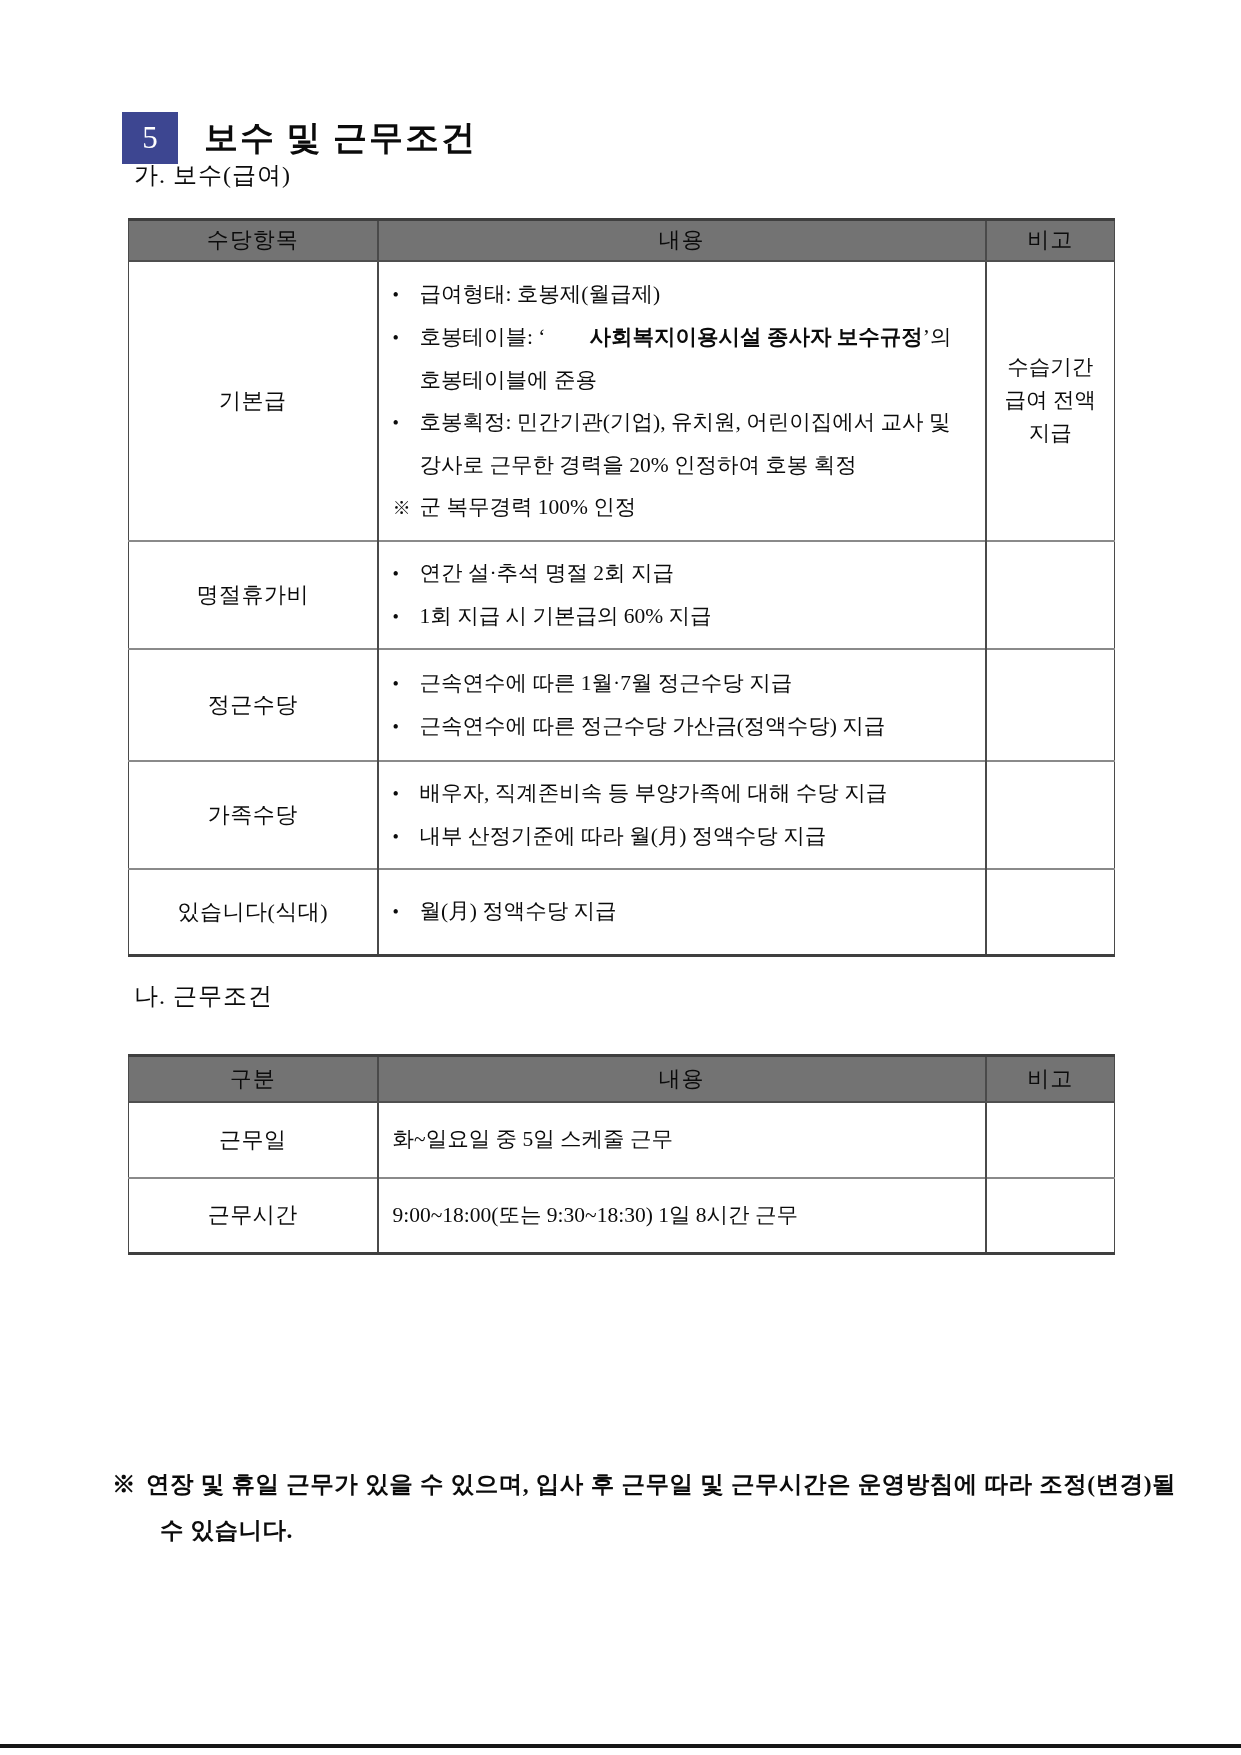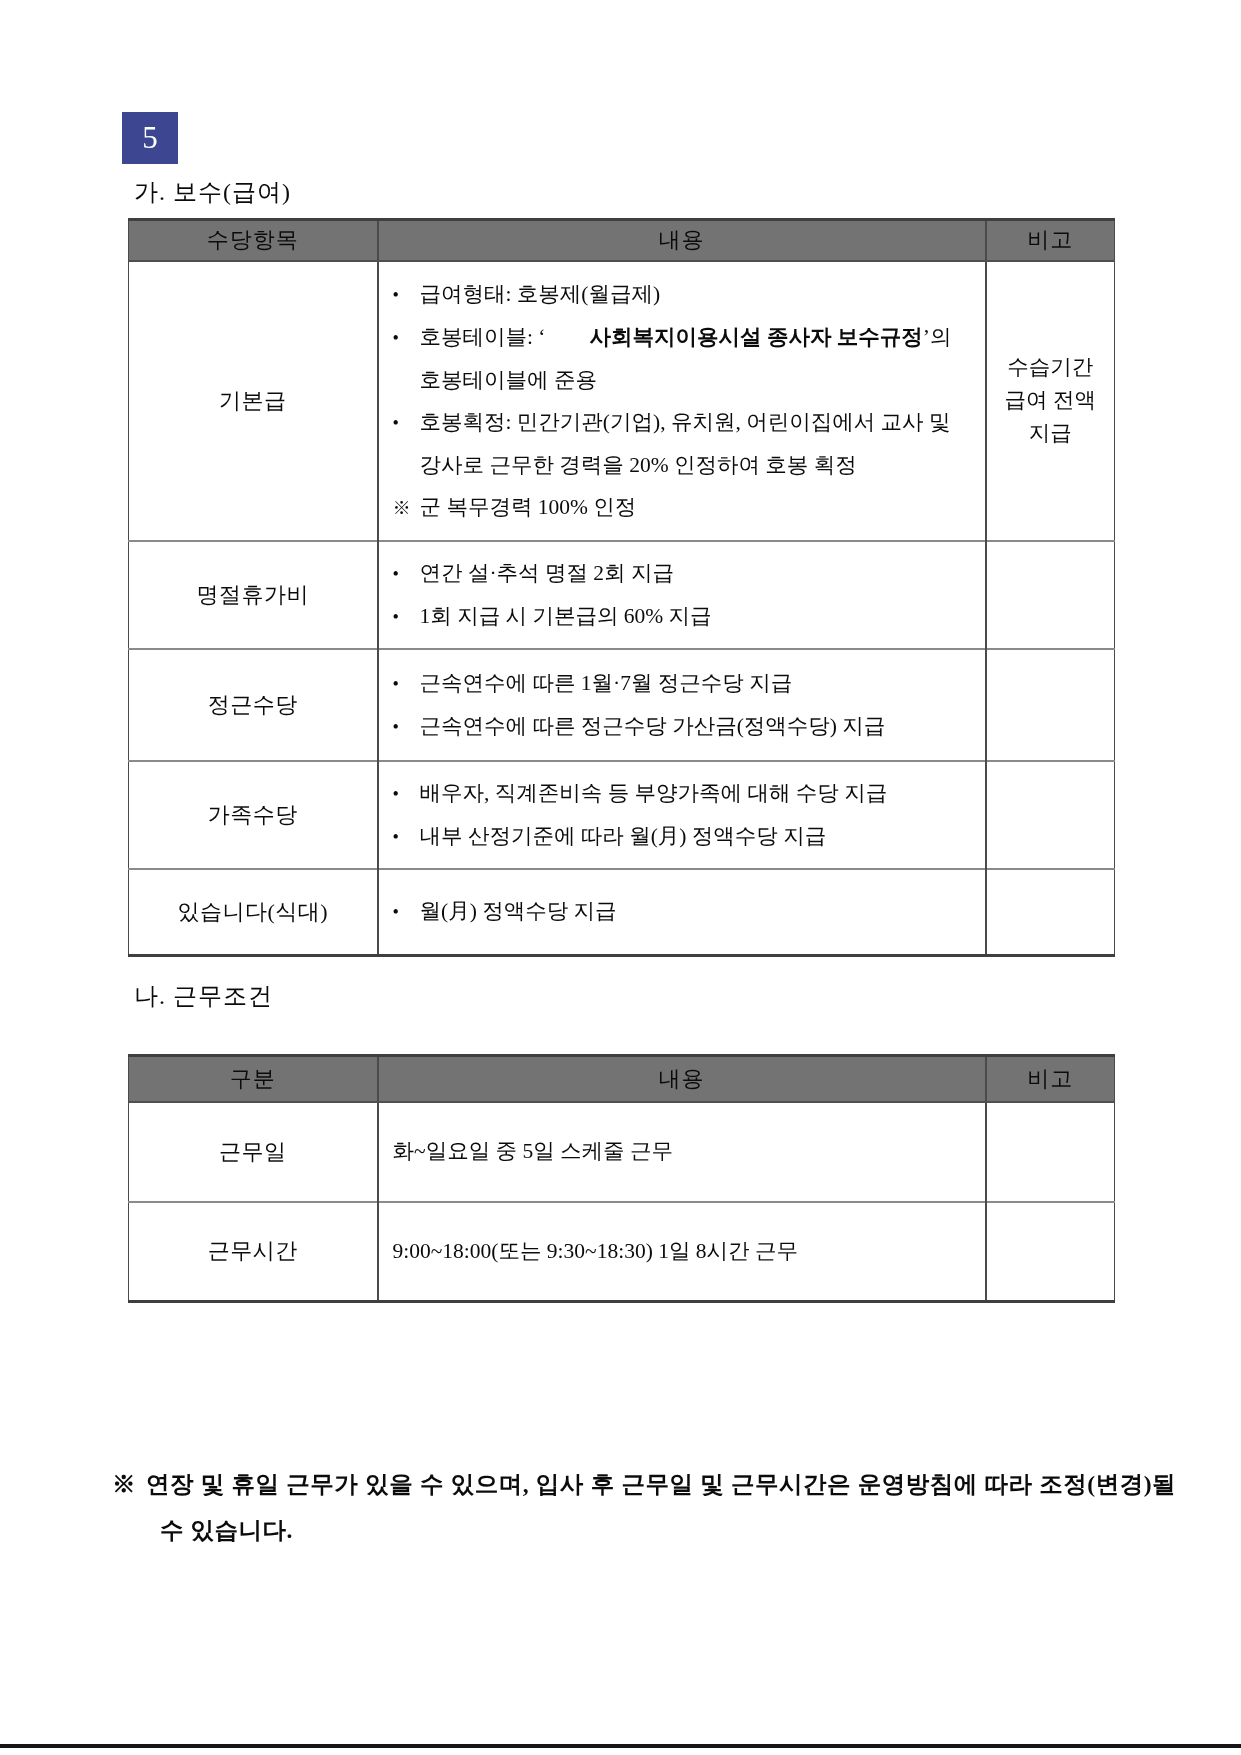--- a/index.html
+++ b/index.html
@@ -6,21 +6,21 @@
   body{font-family:"Liberation Serif","DejaVu Serif",serif;color:#0b0b0b;}
   .page{position:relative;width:1241px;height:1755px;background:#ffffff;overflow:hidden;}
 
   
   .sec-header{position:absolute;left:122px;top:112px;display:flex;align-items:center;}
   .sec-num{width:56px;height:52px;background:#3d4691;color:#ffffff;font-size:31px;
            display:flex;align-items:center;justify-content:center;}
   .sec-title{margin-left:26px;font-size:34px;font-weight:bold;letter-spacing:2px;}
 
   .sub-label{position:absolute;font-size:24px;letter-spacing:1px;}
-  .sub-a{left:134px;top:176px;}
+  .sub-a{left:134px;top:159px;}
   .sub-b{left:134px;top:980px;}
 
   
   table.doc-table{position:absolute;left:128px;width:986px;border-collapse:collapse;table-layout:fixed;
                   border-top:3px solid #3f3f3f;border-bottom:3px solid #3f3f3f;
                   border-left:1px solid #4a4a4a;border-right:1px solid #4a4a4a;
                   font-size:21.5px;}
   table.t1{top:218px;}
   table.t2{top:1054px;}
   col.c-item{width:249px;} col.c-content{width:608px;} col.c-note{width:129px;}
@@ -31,21 +31,21 @@
   .doc-table tbody tr+tr td{border-top:2px solid #8a8a8a;}
   .bl{border-left:2px solid #4a4a4a;}
 
   .doc-table td{vertical-align:middle;}
   td.label{text-align:center;font-size:22px;letter-spacing:0.5px;}
   td.content{padding:6px 8px 6px 14px;line-height:42px;word-break:keep-all;text-align:left;}
   td.note{text-align:center;line-height:1.55;padding:0 8px;word-break:keep-all;font-size:21.5px;}
 
   .t1 .r0{height:280px;} .t1 .r1{height:108px;} .t1 .r2{height:112px;}
   .t1 .r3{height:108px;} .t1 .r4{height:87px;}
-  .t2 tbody tr{height:100px;}
+  .t2 tbody tr{height:76px;}
   .t2 td.content{line-height:1.5;}
 
   .hang{padding-left:27px;text-indent:-27px;}
   .b{display:inline-block;text-indent:0;width:27px;font-size:0.85em;}
   .bold{font-weight:bold;margin-left:44px;}
 
   
   .footnote{position:absolute;left:112px;top:1462px;width:1016px;font-size:23.5px;font-weight:bold;
             line-height:1.95;text-align:justify;word-break:keep-all;
             padding-left:48px;text-indent:-48px;letter-spacing:0.5px;}
@@ -53,20 +53,21 @@
 
   .page-edge{position:absolute;left:0;top:1744px;width:1241px;height:4px;background:#161616;}
 </style>
 </head>
 <body>
 
 <div class="page">
 
   <div class="sec-header">
     <div class="sec-num">5</div>
+    <div class="sec-title">보수 및 근무조건</div>
   </div>
 
   <div class="sub-label sub-a">가. 보수(급여)</div>
 
   <table class="doc-table t1">
     <colgroup>
         <col class="c-item">
         <col class="c-content">
         <col class="c-note">
       </colgroup>

